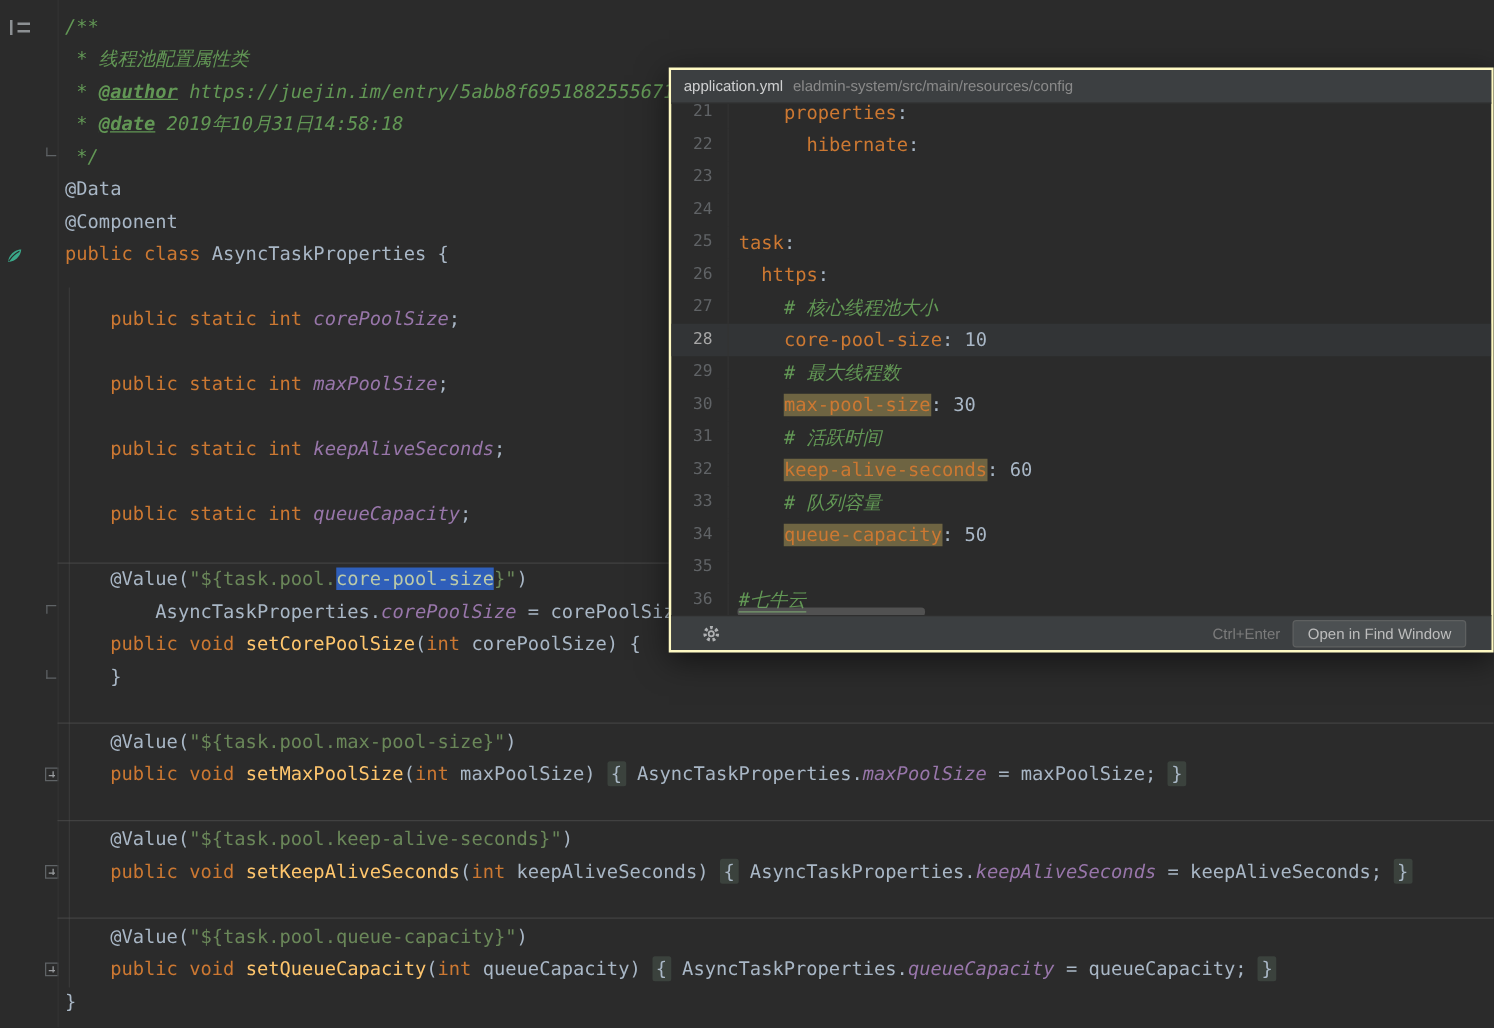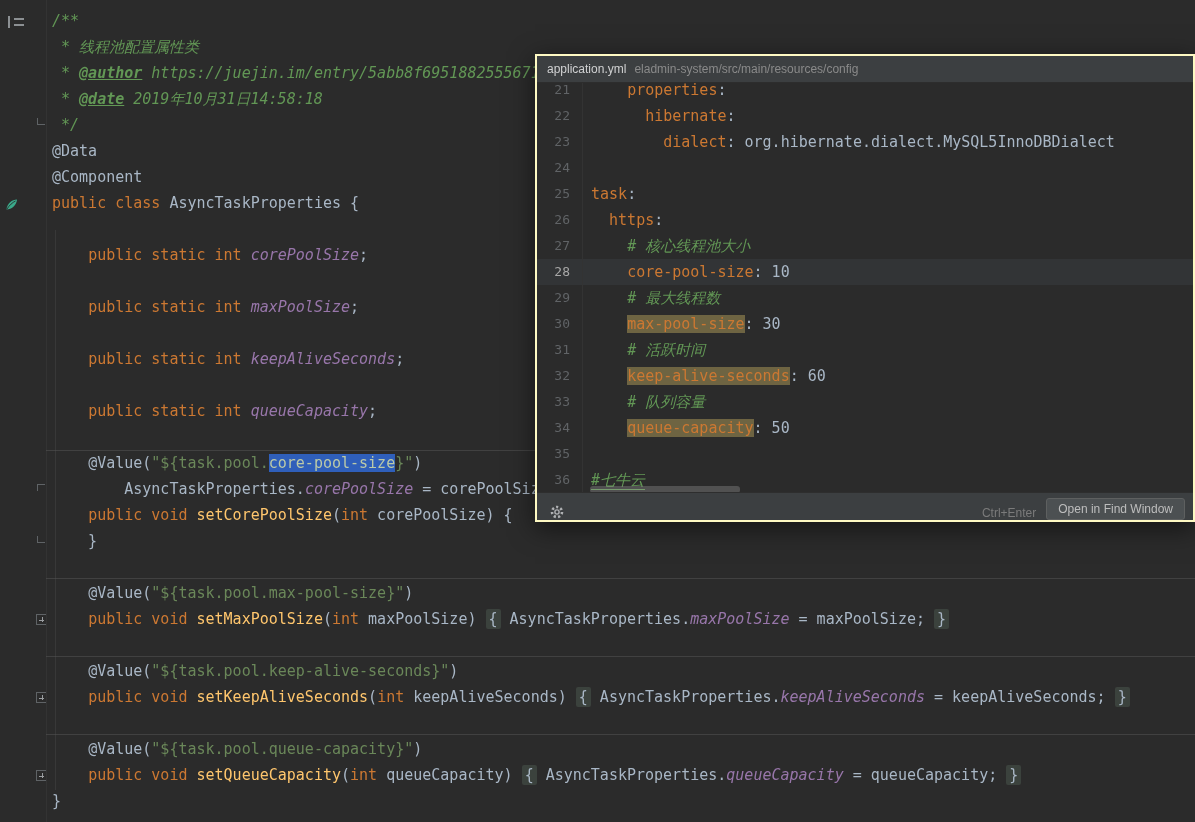--- a/index.html
+++ b/index.html
@@ -58,21 +58,21 @@
   #popup-lines{margin-top:-6px;}
   .p-row{display:flex;height:26px;line-height:26px;}
   .p-row.current{background:var(--currentline);}
   .p-num{width:46px;box-sizing:border-box;padding-right:12px;text-align:right;color:var(--lineno);
          font-size:13px;flex:none;border-right:1px solid #333333;}
   .p-row.current .p-num{color:var(--linenoActive);}
   .p-code{white-space:pre;font-size:15px;padding-left:8px;color:var(--def);}
   #popup-hscroll{position:absolute;left:53px;top:430px;width:150px;height:7px;border-radius:3px;
          background:rgba(170,170,170,.30);z-index:2;}
   #popup-footer{position:absolute;left:0;right:0;bottom:0;height:28px;background:var(--panel);
-         border-top:1px solid #2e2e2e;display:flex;align-items:flex-end;padding:0 8px;z-index:3;
+         border-top:1px solid #2e2e2e;display:flex;align-items:center;padding:0 20px;z-index:3;
          font-family:"Liberation Sans",sans-serif;box-sizing:border-box;}
   #gear{margin-left:4px;display:flex;align-items:center;cursor:pointer;}
   #footer-spacer{flex:1;}
   #shortcut-hint{color:var(--shortcut);font-size:12px;margin-right:10px;}
   #find-window-btn{background:var(--btnBg);border:1px solid var(--btnBorder);border-radius:3px;
          color:var(--btnText);font-size:12px;padding:3px 11px;font-family:"Liberation Sans",sans-serif;cursor:pointer;}
 </style>
 </head>
 <body>
 
@@ -149,21 +149,20 @@
           <div class="p-row">
             <div class="p-num">21</div>
             <div class="p-code"><span class="tk tk-yd">    </span><span class="tk tk-yk">properties</span><span class="tk tk-yd">:</span></div>
           </div>
           <div class="p-row">
             <div class="p-num">22</div>
             <div class="p-code"><span class="tk tk-yd">      </span><span class="tk tk-yk">hibernate</span><span class="tk tk-yd">:</span></div>
           </div>
           <div class="p-row">
             <div class="p-num">23</div>
-            <div class="p-code"><span class="tk tk-yd">        </span><span class="tk tk-yk">dialect</span><span class="tk tk-yd">: org.hibernate.dialect.MySQL5InnoDBDialect</span></div>
           </div>
           <div class="p-row">
             <div class="p-num">24</div>
             <div class="p-code"></div>
           </div>
           <div class="p-row">
             <div class="p-num">25</div>
             <div class="p-code"><span class="tk tk-yk">task</span><span class="tk tk-yd">:</span></div>
           </div>
           <div class="p-row">

